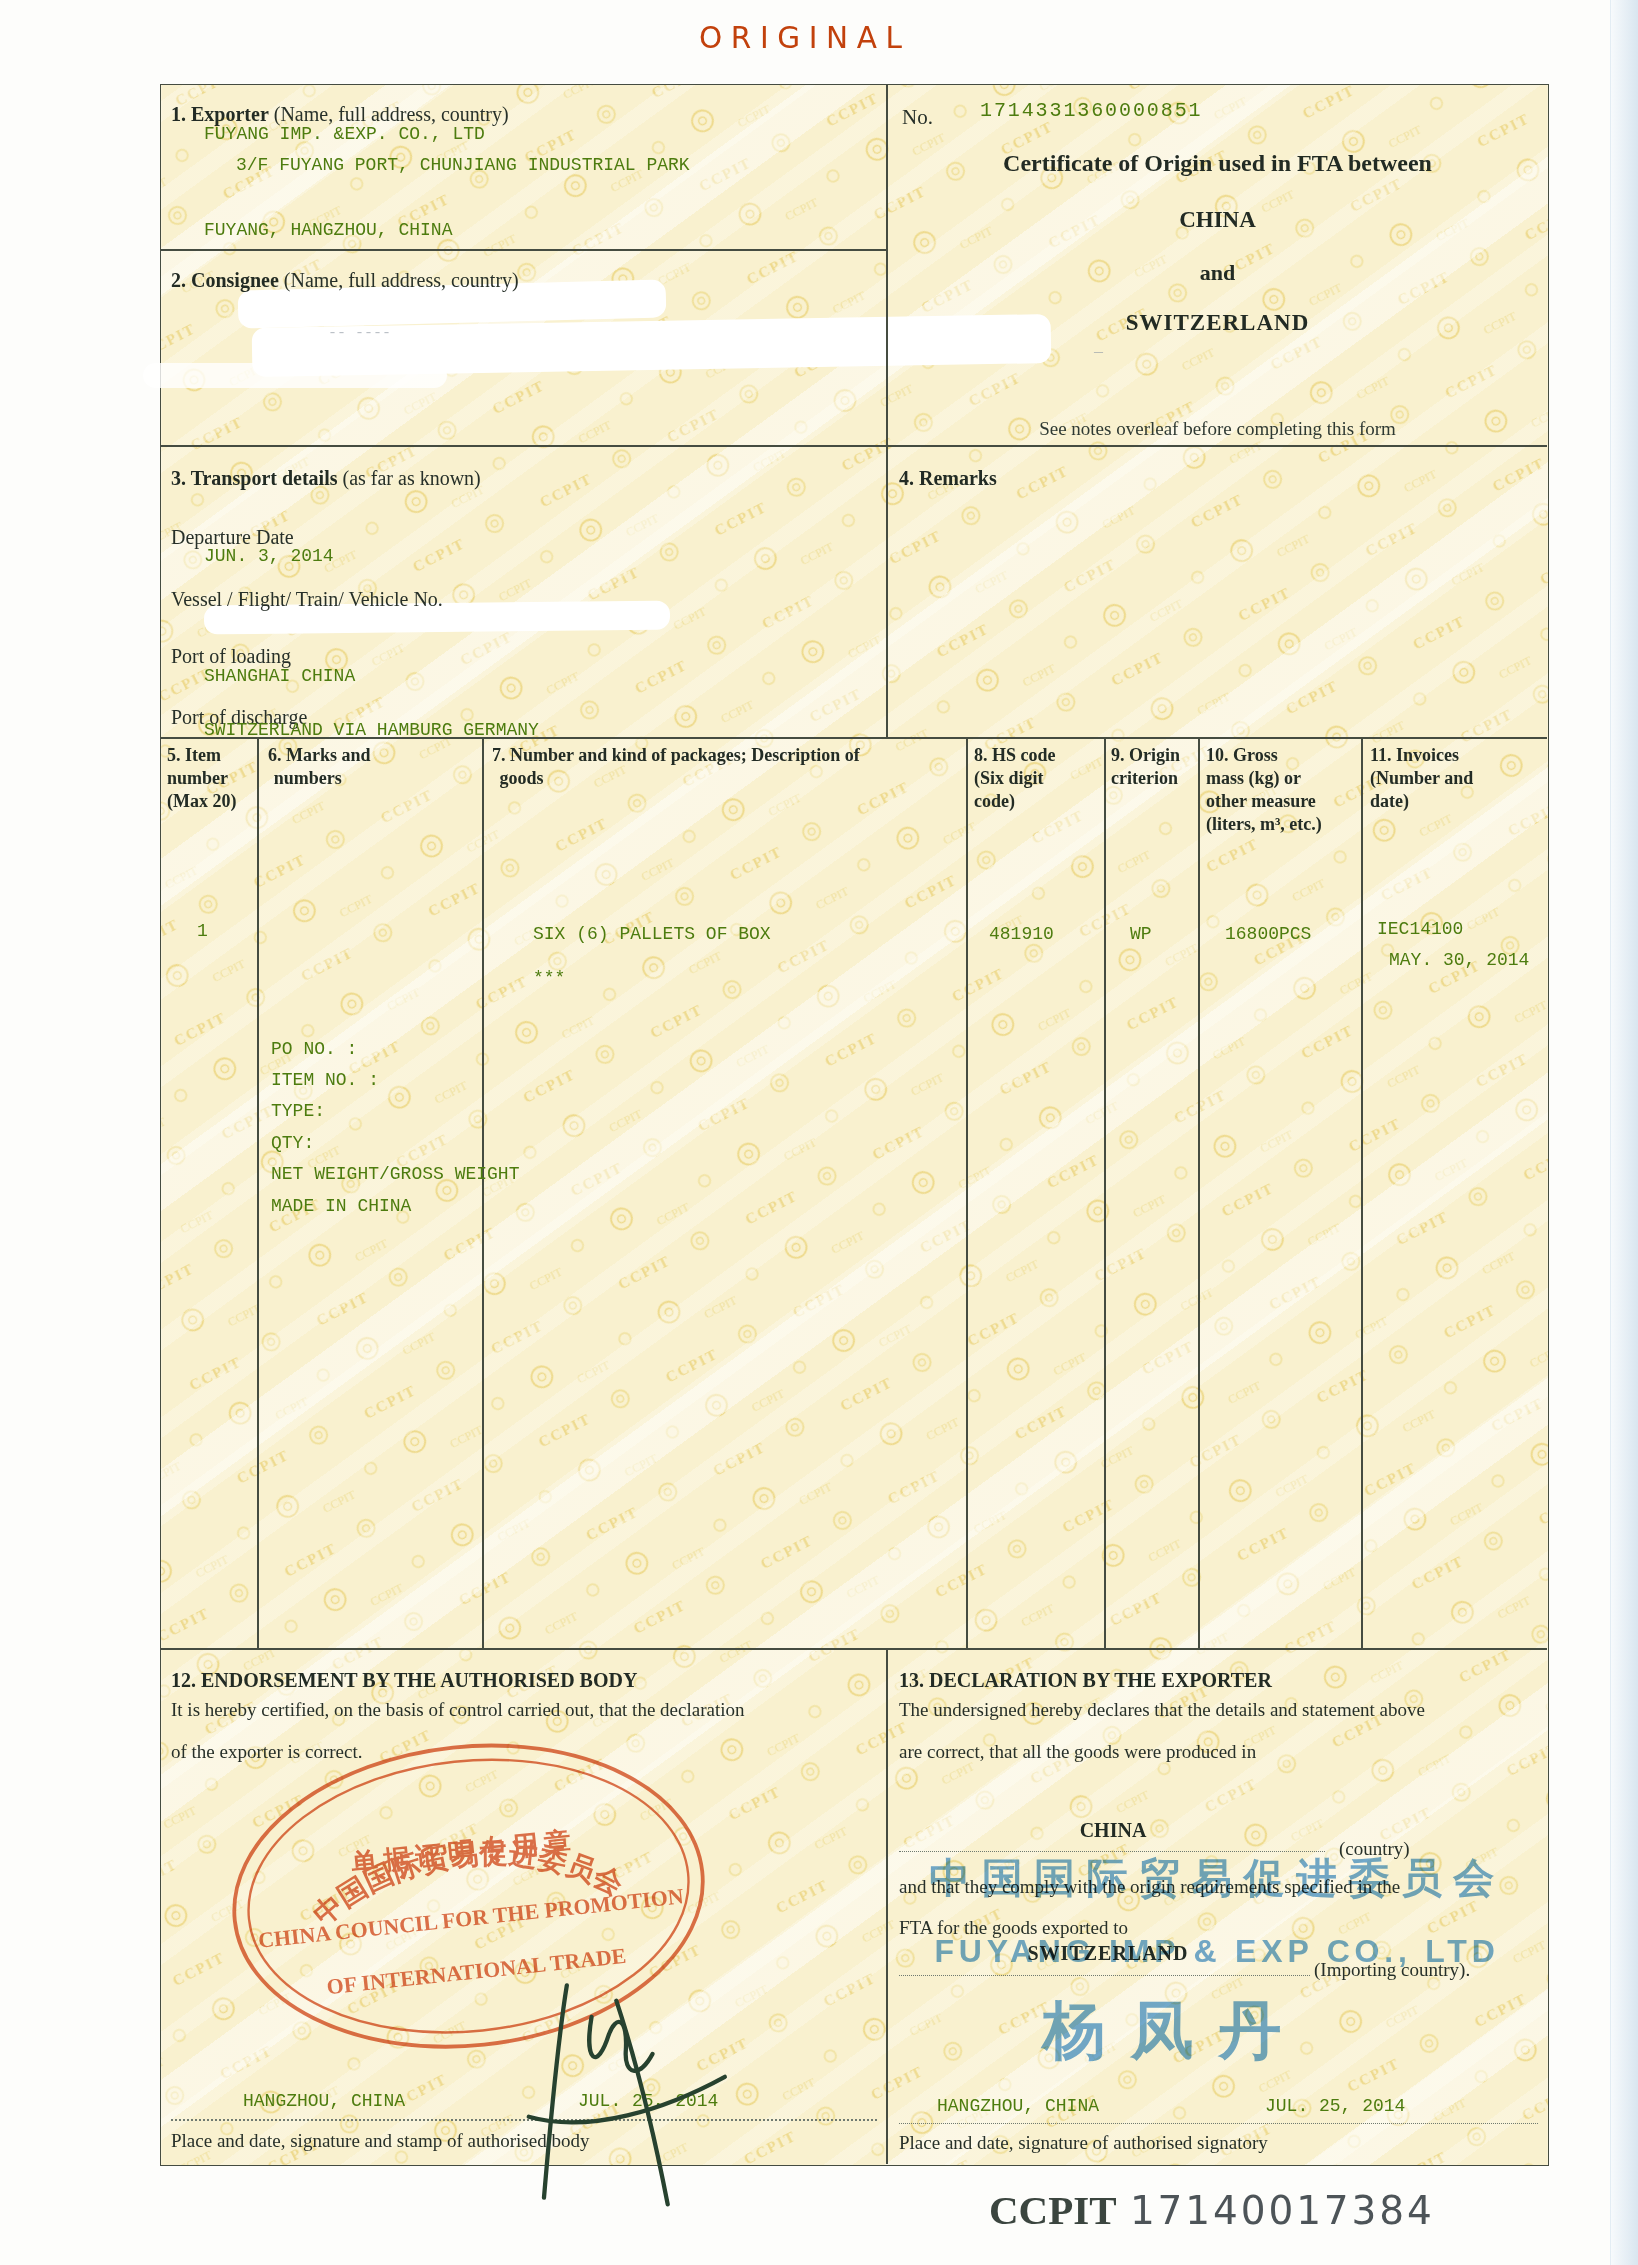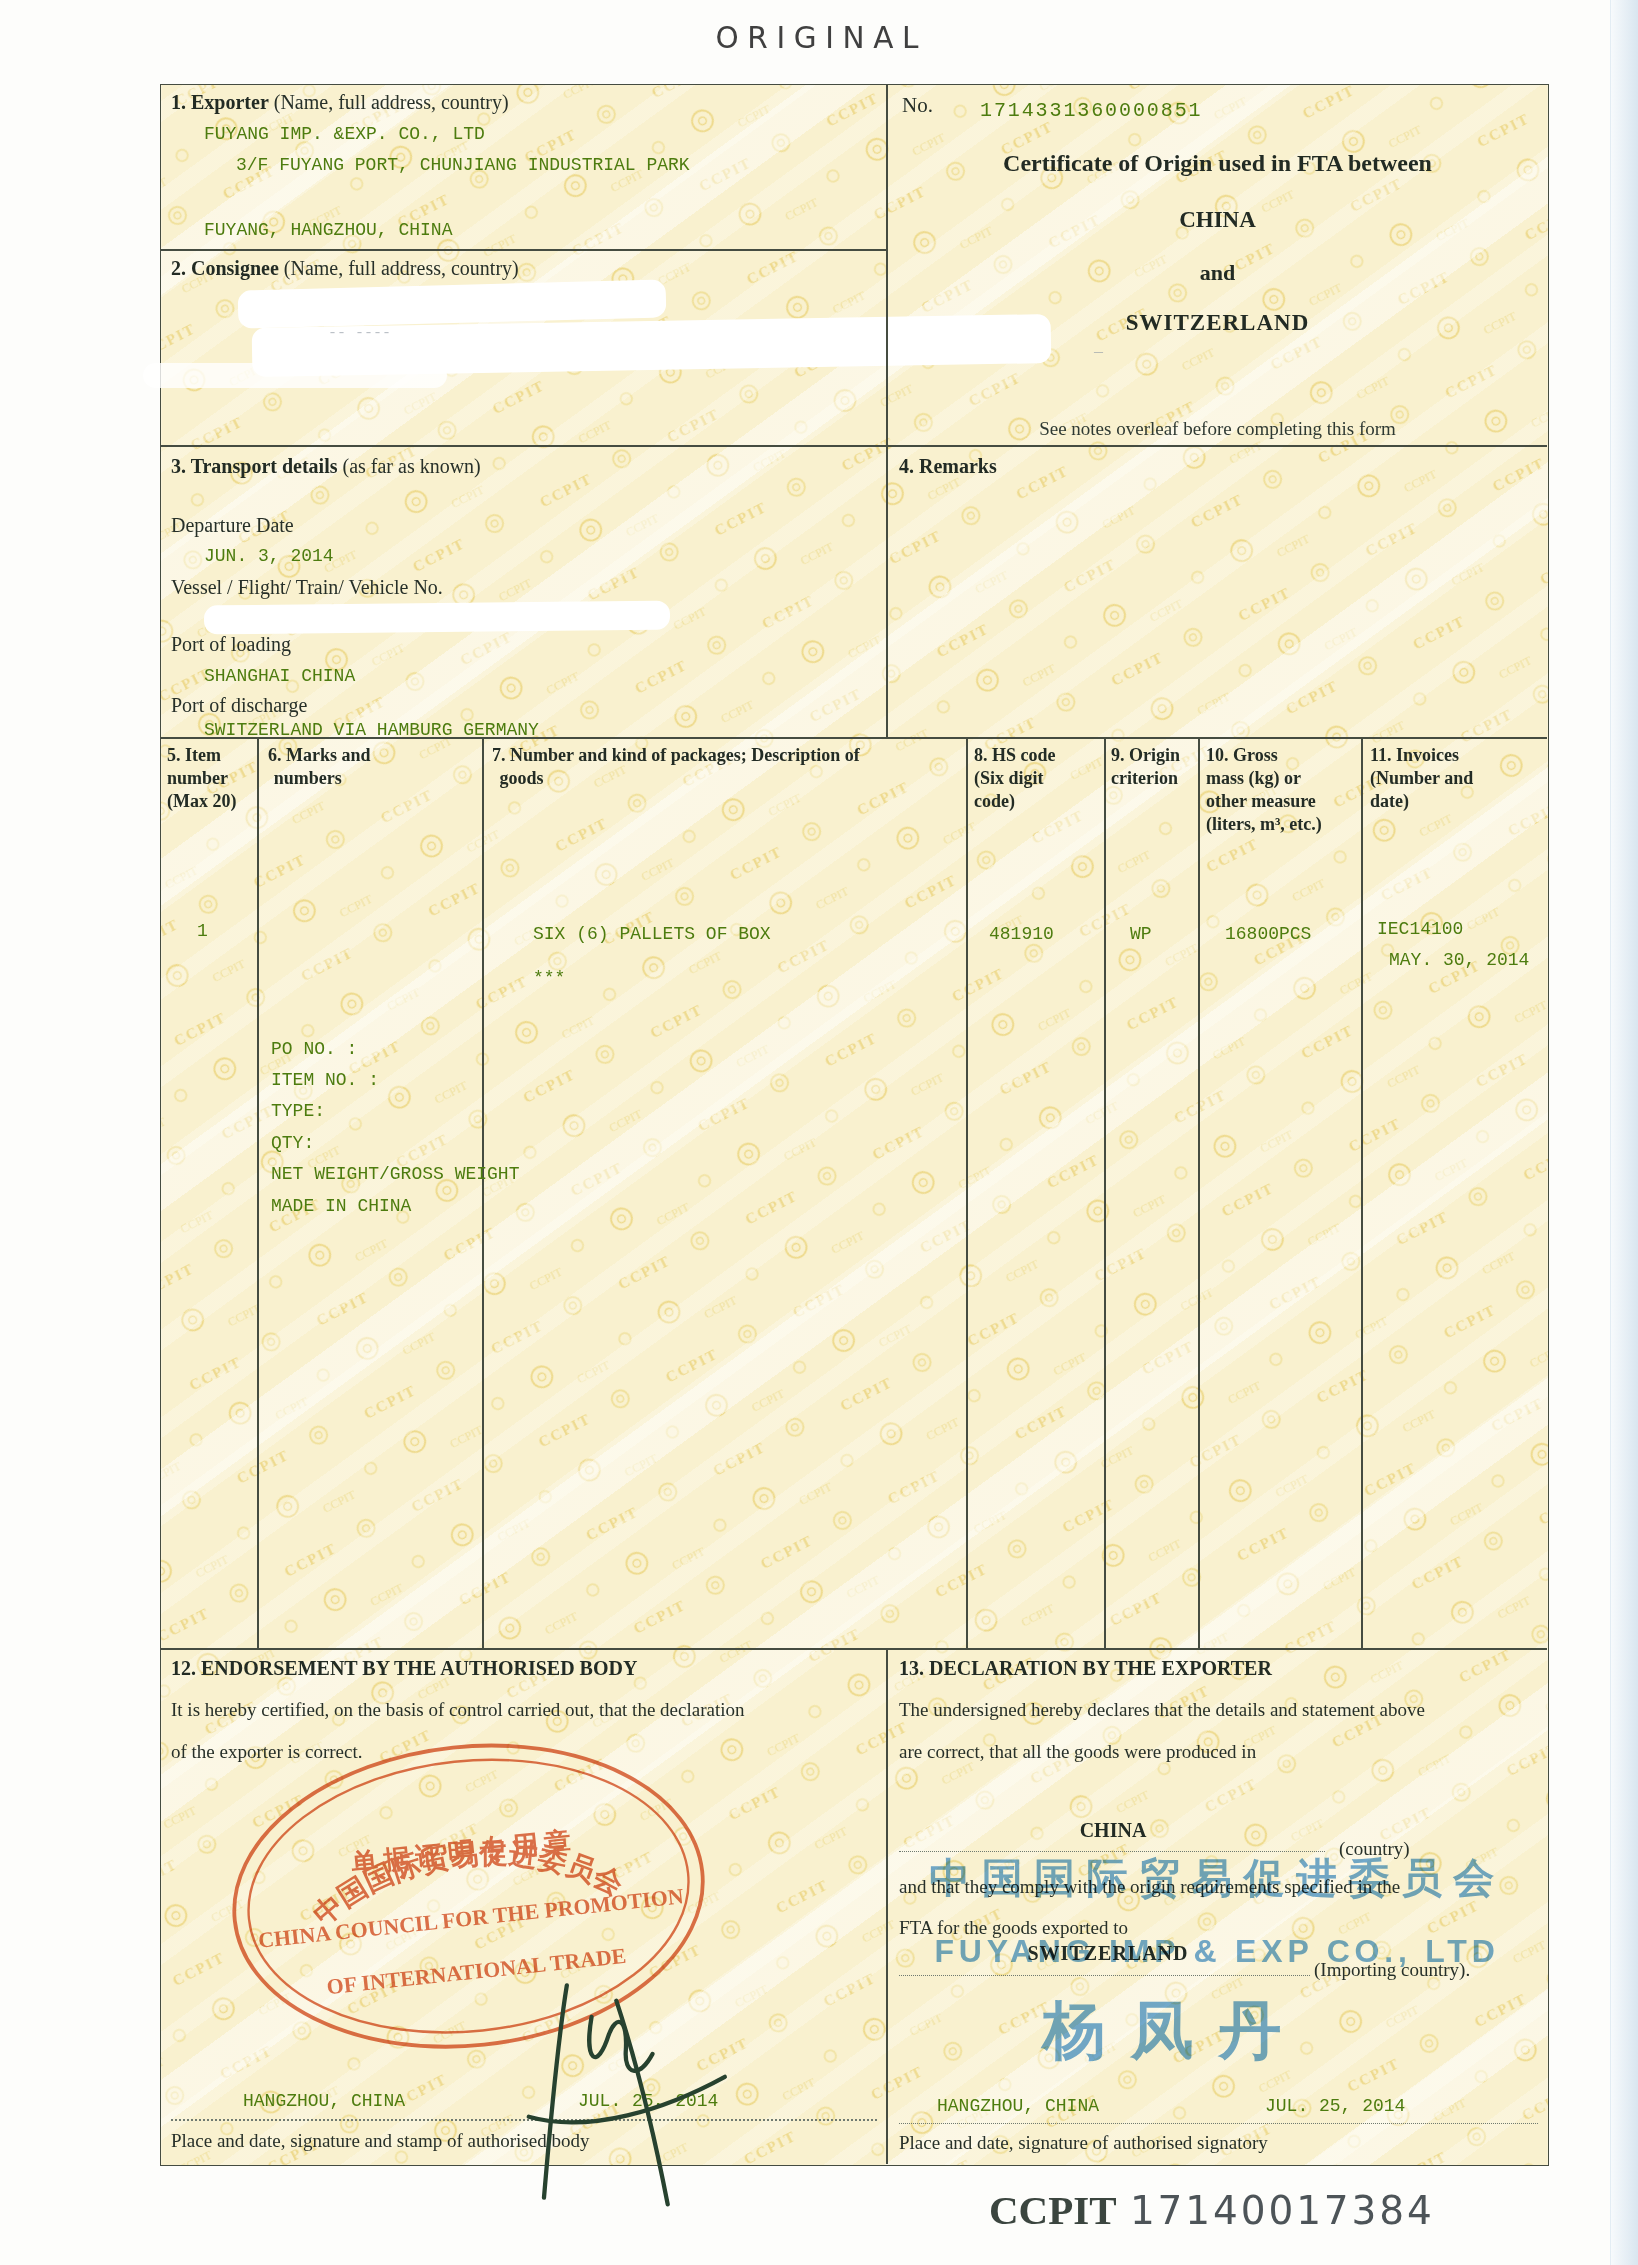--- a/index.html
+++ b/index.html
@@ -1,30 +1,30 @@
 <!DOCTYPE html>
 <html style="font-size:15px"><head>
 <meta charset="utf-8">
 <style>
   html,body{margin:0;padding:0;background:#ffffff;}
   .page{position:relative;width:1639px;height:2266px;background:#fdfdfb;overflow:hidden;
         font-family:"Liberation Serif",serif;color:#2f3a33;}
   .scan-edge{position:absolute;right:0;top:0;width:28.5px;height:100%;
         background:linear-gradient(to right,#f7fafc,#d8e5ef);border-left:1px solid #e3edf4;}
-  .original{position:absolute;left:699px;top:21px;width:228px;text-align:right;
-        font-family:"DejaVu Sans",sans-serif;font-size:29.5px;letter-spacing:8.6px;color:#404040;}
+  .original{position:absolute;left:699px;top:21px;width:228px;text-align:left;
+        font-family:"DejaVu Sans",sans-serif;font-size:29.5px;letter-spacing:8.6px;color:#c2410c;}
   .form{position:absolute;left:160px;top:84px;width:1387px;height:2080px;border:1.9px solid #454c41;}
   .pattern-svg{position:absolute;left:0;top:0;z-index:0;}
   .streaks{position:absolute;inset:0;z-index:1;pointer-events:none;
         background:
          repeating-linear-gradient(-36deg, rgba(255,255,255,0) 0 105px, rgba(255,255,255,.45) 105px 143px, rgba(255,255,255,0) 143px 247px),
          repeating-linear-gradient(-36deg, rgba(255,255,255,0) 0 54px, rgba(255,255,255,.25) 54px 71px);}
   .ln{position:absolute;background:#454c41;z-index:3;}
   .txt{position:absolute;z-index:4;white-space:nowrap;}
-  .label{font-size:20px;color:#273029;}
+  .label{font-size:20px;color:#273029;margin-top:12px;}
   .label b{font-weight:bold;color:#222b24;}
   .typed{font-family:"Liberation Mono","DejaVu Sans Mono",monospace;font-size:18px;color:#4d7c0f;}
   .th{font-size:18px;font-weight:bold;color:#232c25;line-height:23px;white-space:normal;}
   .body-text{font-size:19px;color:#273029;}
   .center{text-align:center;}
   .dots{position:absolute;border-bottom:2.9px dotted #6f7a70;z-index:4;}
   .blob{position:absolute;background:#ffffff;border-radius:13.3px;z-index:2;}
   .faint-dash{position:absolute;z-index:2;color:#98a0aa;font-family:"Liberation Mono",monospace;font-size:15px;opacity:.65;}
   .stamp-red{position:absolute;z-index:6;mix-blend-mode:multiply;opacity:.88;}
   .stamp-blue{position:absolute;z-index:6;mix-blend-mode:multiply;

